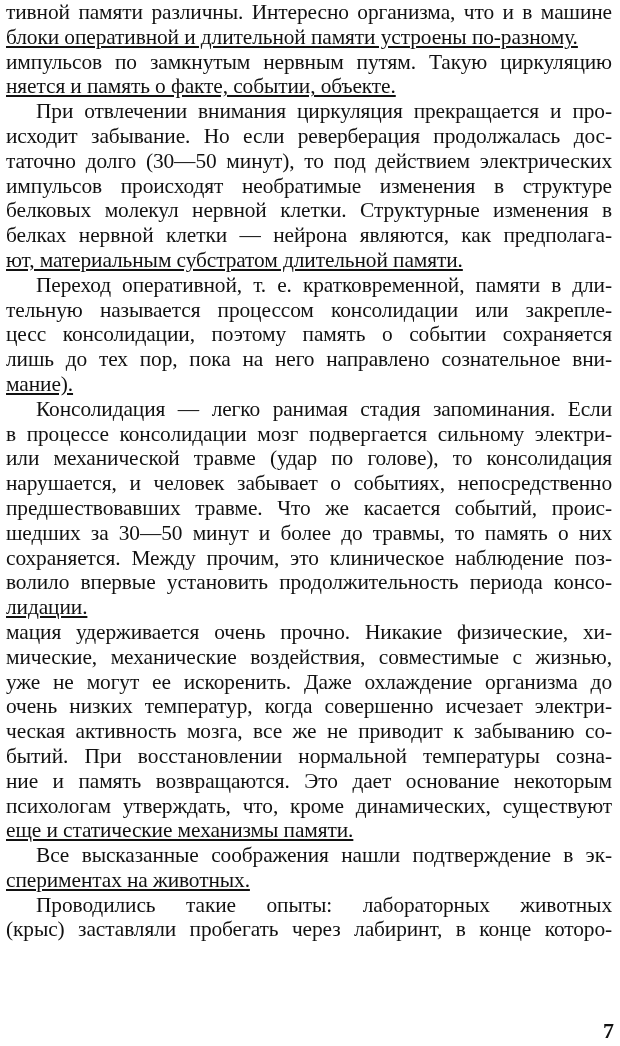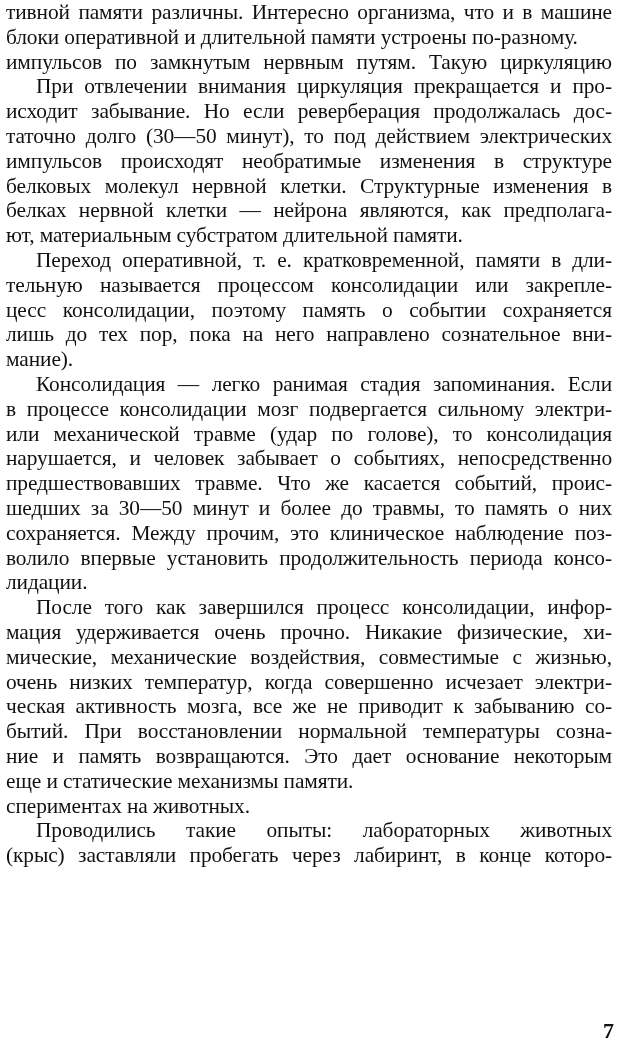--- a/index.html
+++ b/index.html
@@ -9,35 +9,36 @@
     font-family: "Liberation Serif", "DejaVu Serif", serif;
     color: #111111;
     font-size: 21.4px;
     line-height: 24.8px;
     letter-spacing: -0.1px;
   }
   .line {
     display: block; height: 24.8px; white-space: nowrap;
     text-align: justify; text-align-last: justify;
   }
-  .line.last { text-align-last: left; }
+  .line.last { text-align-last: left; text-decoration: underline; }
   .line.indent { padding-left: 30px; }
   .page-number {
     position: absolute; right: 6px; top: 1018px;
     font-family: "Liberation Serif", "DejaVu Serif", serif;
     font-weight: bold; font-size: 22px; color: #111111;
   }
 </style>
 </head>
 <body>
 
 <div class="page" id="page-body">
     <span class="line">тивной памяти различны. Интересно организма, что и в машине</span>
     <span class="line last">блоки оперативной и длительной памяти устроены по-разному.</span>
     <span class="line">импульсов по замкнутым нервным путям. Такую циркуляцию</span>
+    <span class="line last">няется и память о факте, событии, объекте.</span>
     <span class="line indent">При отвлечении внимания циркуляция прекращается и про-</span>
     <span class="line">исходит забывание. Но если реверберация продолжалась дос-</span>
     <span class="line">таточно долго (30—50 минут), то под действием электрических</span>
     <span class="line">импульсов происходят необратимые  изменения  в структуре</span>
     <span class="line">белковых молекул нервной клетки. Структурные изменения в</span>
     <span class="line">белках нервной клетки — нейрона являются, как предполага-</span>
     <span class="line last">ют, материальным субстратом длительной памяти.</span>
     <span class="line indent">Переход оперативной, т. е. кратковременной, памяти в дли-</span>
     <span class="line">тельную называется процессом консолидации  или закрепле-</span>
     <span class="line">цесс консолидации, поэтому  память о событии сохраняется</span>
@@ -45,25 +46,27 @@
     <span class="line last">мание).</span>
     <span class="line indent">Консолидация — легко ранимая стадия запоминания. Если</span>
     <span class="line">в процессе консолидации мозг подвергается сильному электри-</span>
     <span class="line">или механической травме (удар по голове), то консолидация</span>
     <span class="line">нарушается, и человек забывает о событиях, непосредственно</span>
     <span class="line">предшествовавших травме. Что же касается событий, проис-</span>
     <span class="line">шедших за 30—50 минут и более до травмы, то память о них</span>
     <span class="line">сохраняется. Между прочим, это клиническое наблюдение поз-</span>
     <span class="line">волило впервые установить продолжительность периода консо-</span>
     <span class="line last">лидации.</span>
-    <span class="line indent">После того как завершился процесс консолидации, инфор-</span>
     <span class="line">мация удерживается очень прочно. Никакие физические, хи-</span>
     <span class="line">мические, механические воздействия, совместимые с жизнью,</span>
+    <span class="line">уже не могут ее искоренить. Даже охлаждение организма до</span>
     <span class="line">очень низких температур, когда совершенно исчезает электри-</span>
     <span class="line">ческая активность мозга, все же не приводит к забыванию со-</span>
     <span class="line">бытий. При восстановлении нормальной температуры созна-</span>
     <span class="line">ние и память возвращаются. Это дает основание некоторым</span>
+    <span class="line">психологам утверждать, что, кроме динамических, существуют</span>
     <span class="line last">еще и статические механизмы памяти.</span>
+    <span class="line indent">Все высказанные соображения нашли подтверждение в эк-</span>
     <span class="line last">спериментах на животных.</span>
     <span class="line indent">Проводились такие опыты: лабораторных животных</span>
     <span class="line">(крыс) заставляли пробегать через лабиринт, в конце которо-</span>
   </div>
 <div class="page-number">7</div>
 
 </body></html>

